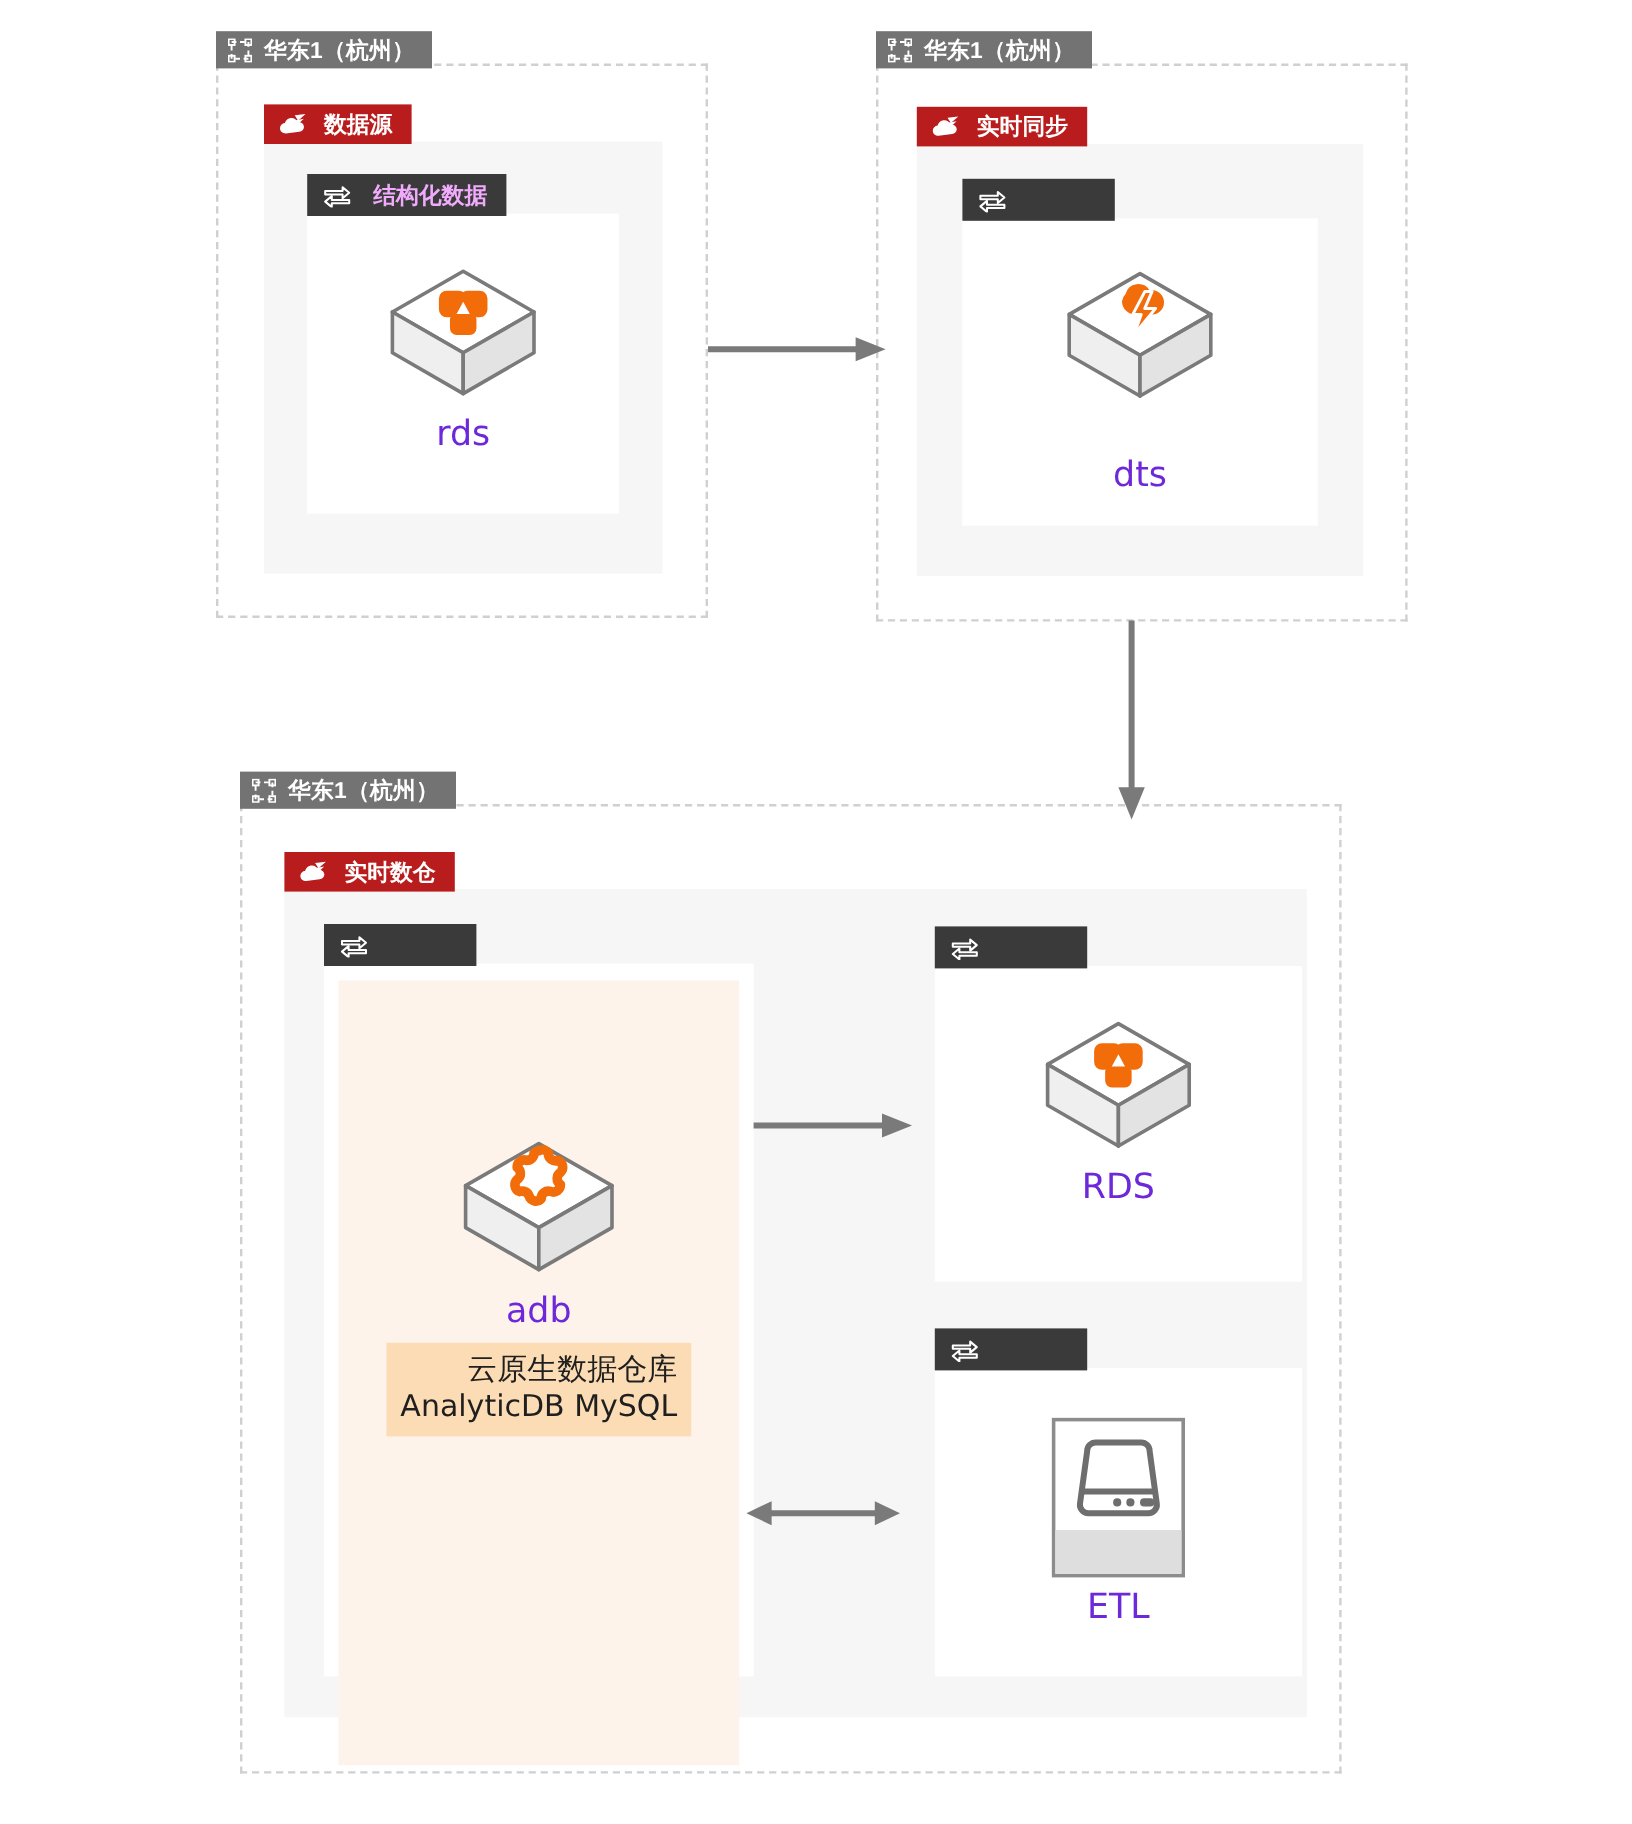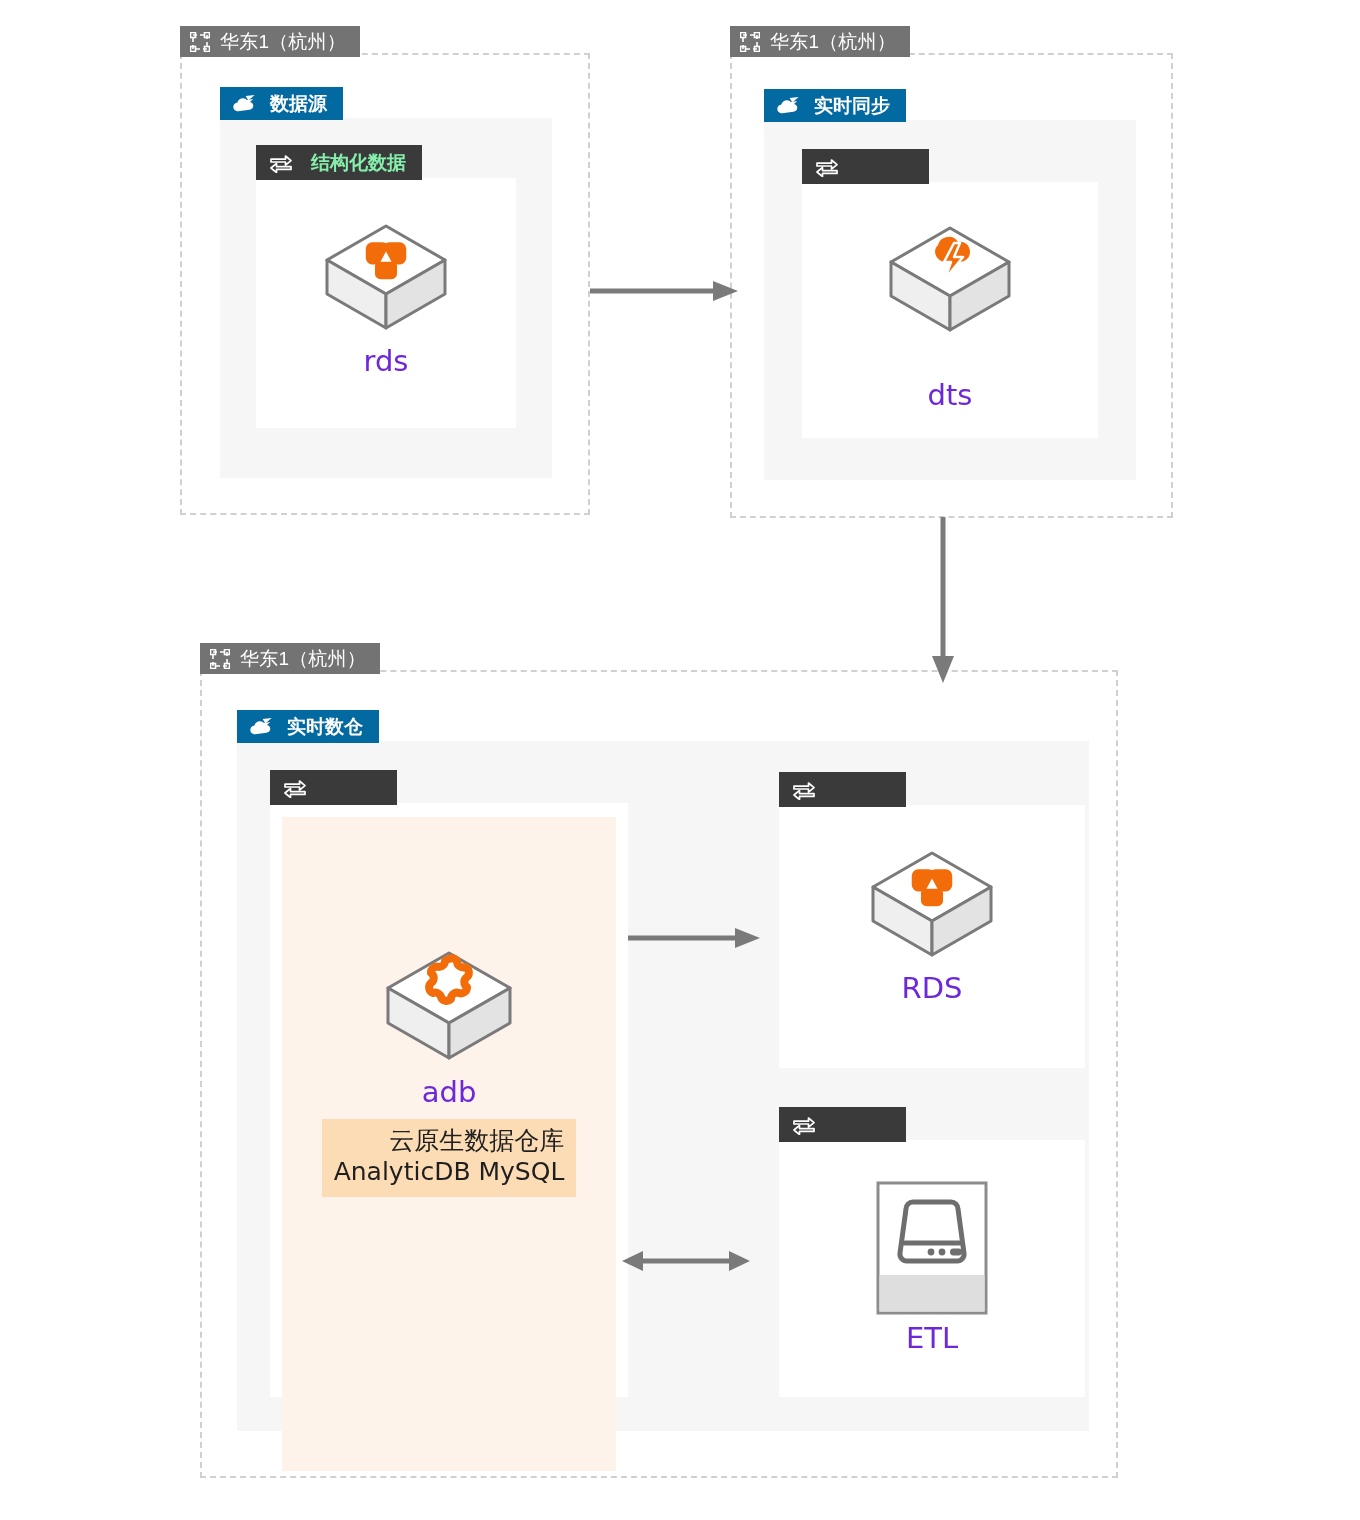--- a/index.html
+++ b/index.html
@@ -28,37 +28,37 @@
     left: -2px;
     height: 31px;
     background: #737373;
     color: #ffffff;
     display: flex;
     align-items: center;
     gap: 10px;
     padding: 0 14px 0 10px;
     box-sizing: border-box;
     font-size: 19px;
-    font-weight: normal;
+    font-weight: bold;
     white-space: nowrap;
     letter-spacing: 0.2px;
   }
 
   
   .group {
     position: absolute;
     background: #f6f6f6;
     box-sizing: border-box;
   }
   .group-header {
     position: absolute;
     top: -31px;
     left: 0px;
     height: 33px;
-    background: #0369a1;
+    background: #b91c1c;
     color: #ffffff;
     display: flex;
     align-items: center;
     gap: 14px;
     padding: 0 16px 0 12px;
     box-sizing: border-box;
     font-size: 19px;
     font-weight: bold;
     white-space: nowrap;
   }
@@ -69,21 +69,21 @@
     background: #ffffff;
     box-sizing: border-box;
   }
   .panel.tinted { background: #fdf3ea; }
   .panel-header {
     position: absolute;
     top: -33px;
     left: 0px;
     height: 35px;
     background: #3a3a3a;
-    color: #86efac;
+    color: #f0abfc;
     display: flex;
     align-items: center;
     gap: 18px;
     padding: 0 16px 0 13px;
     box-sizing: border-box;
     font-size: 19px;
     font-weight: bold;
     white-space: nowrap;
   }
   .panel-header.empty { padding-right: 72px; }

